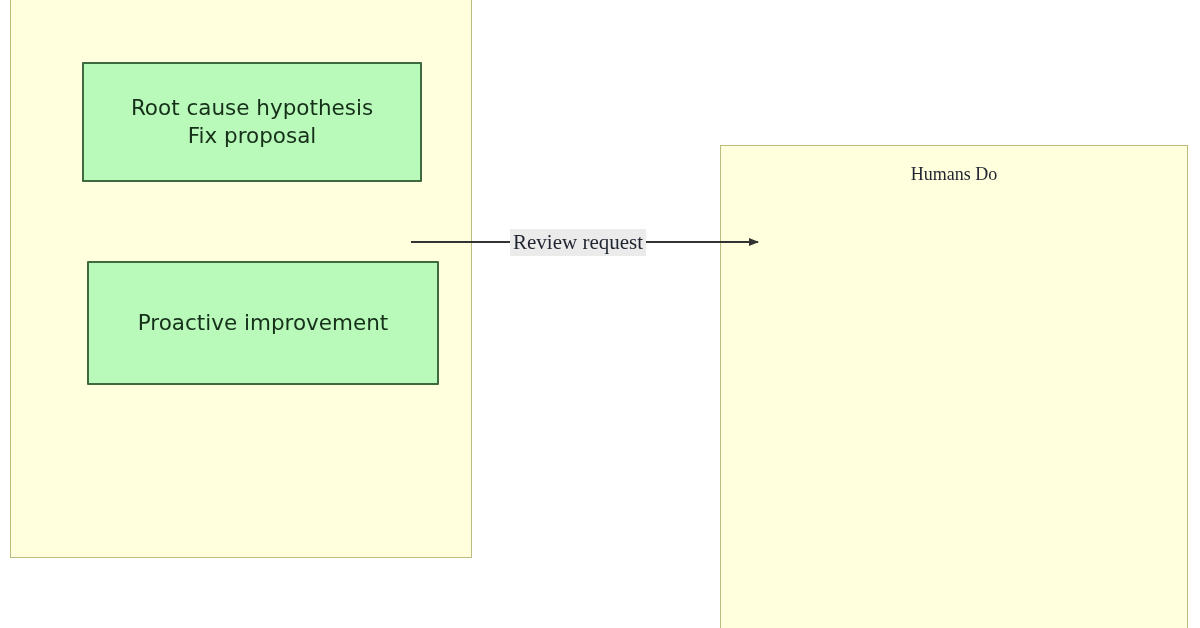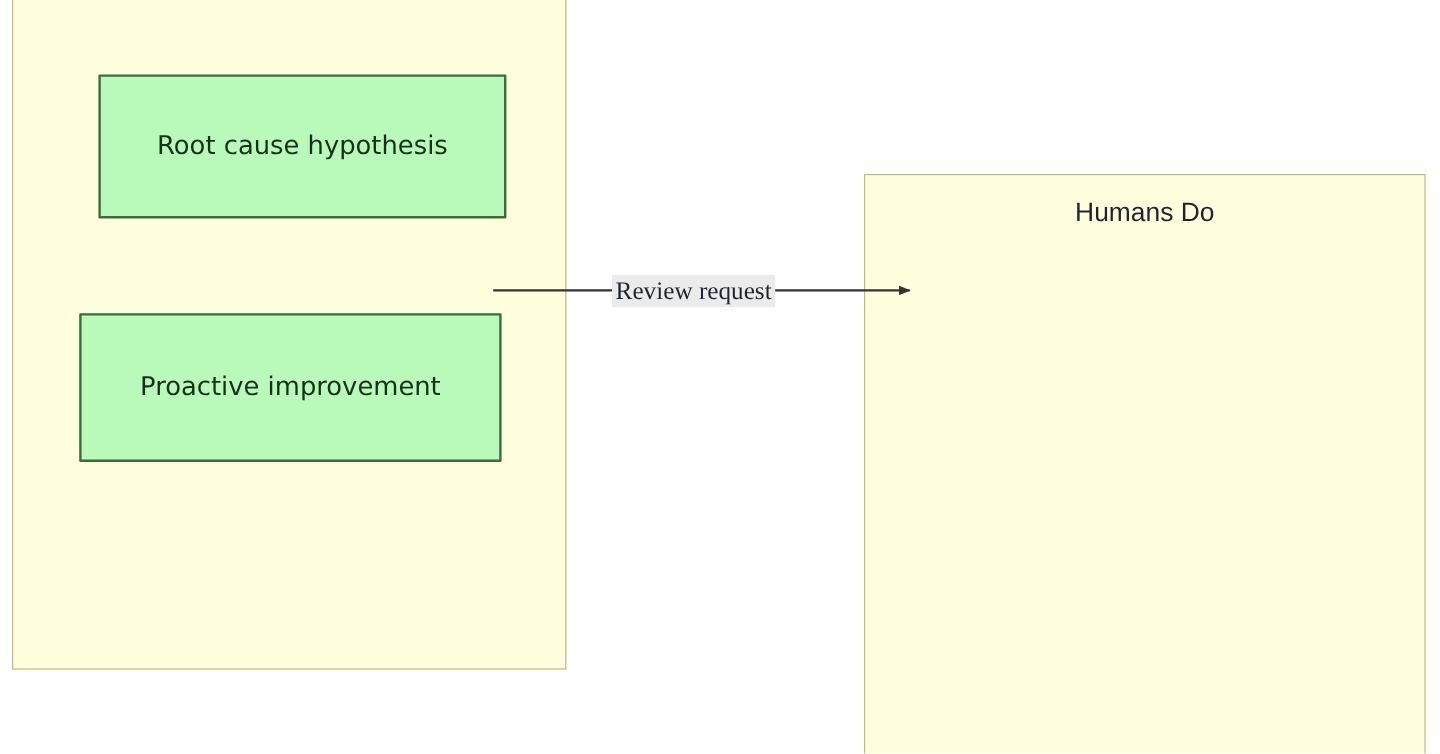--- a/index.html
+++ b/index.html
@@ -41,23 +41,23 @@
     top: 145px;
     width: 468px;
     height: 520px;         
   }
 
   .subgraph-title {
     position: absolute;
     left: 0;
     right: 0;
     text-align: center;
-    font-size: 22px;
+    font-size: 18px;
     color: #1f2430;
-    font-family: Liberation Sans, sans-serif;
+    font-family: Liberation Serif, serif;
     white-space: nowrap;
   }
   #humans-title {
     top: 18px;
   }
 
   
   .node {
     position: absolute;
     box-sizing: border-box;
@@ -79,21 +79,21 @@
     display: block;
     white-space: nowrap;
   }
   #node-rootcause {
     left: 71px;
     top: 181px;
     width: 340px;
     height: 120px;
   }
   #node-proactive {
-    left: 55px;
+    left: 76px;
     top: 380px;
     width: 352px;
     height: 124px;
   }
 
   
   #edge-layer {
     position: absolute;
     left: 0;
     top: 0;
@@ -115,20 +115,21 @@
 </style>
 </head>
 <body>
 
 <div id="canvas">
 
   <div class="subgraph" id="subgraph-agents">
 
     <div class="node node-green" id="node-rootcause">
       <span class="line">Root cause hypothesis</span>
+      <span class="line">Fix proposal</span>
     </div>
 
     <div class="node node-green" id="node-proactive">
       <span class="line">Proactive improvement</span>
     </div>
 
   </div>
 
   <div class="subgraph" id="subgraph-humans">
 

